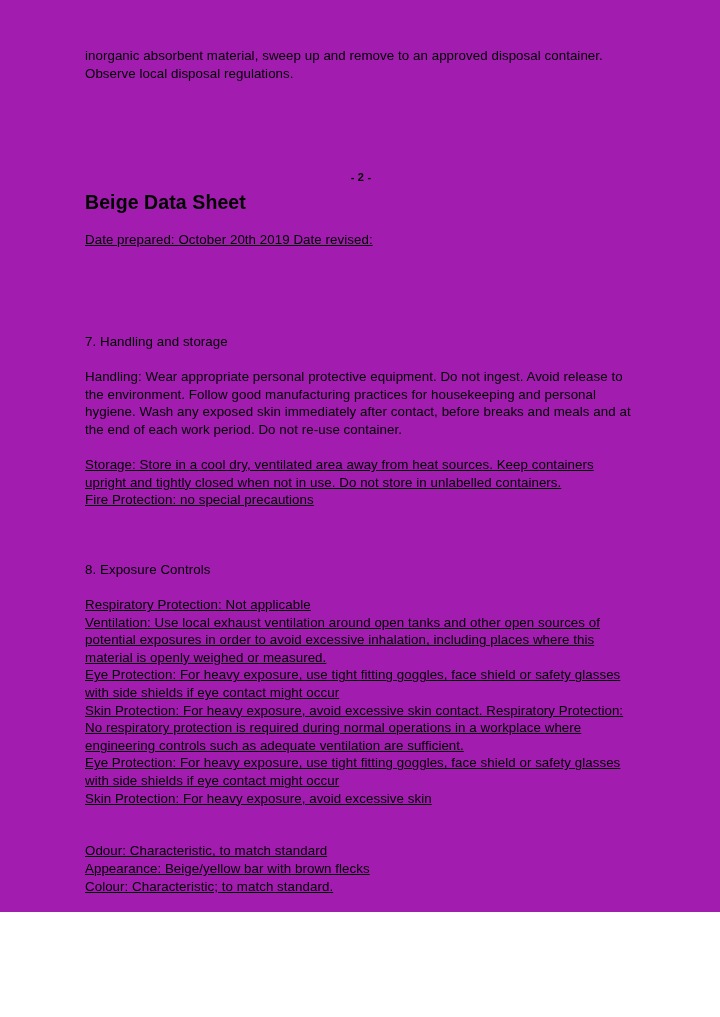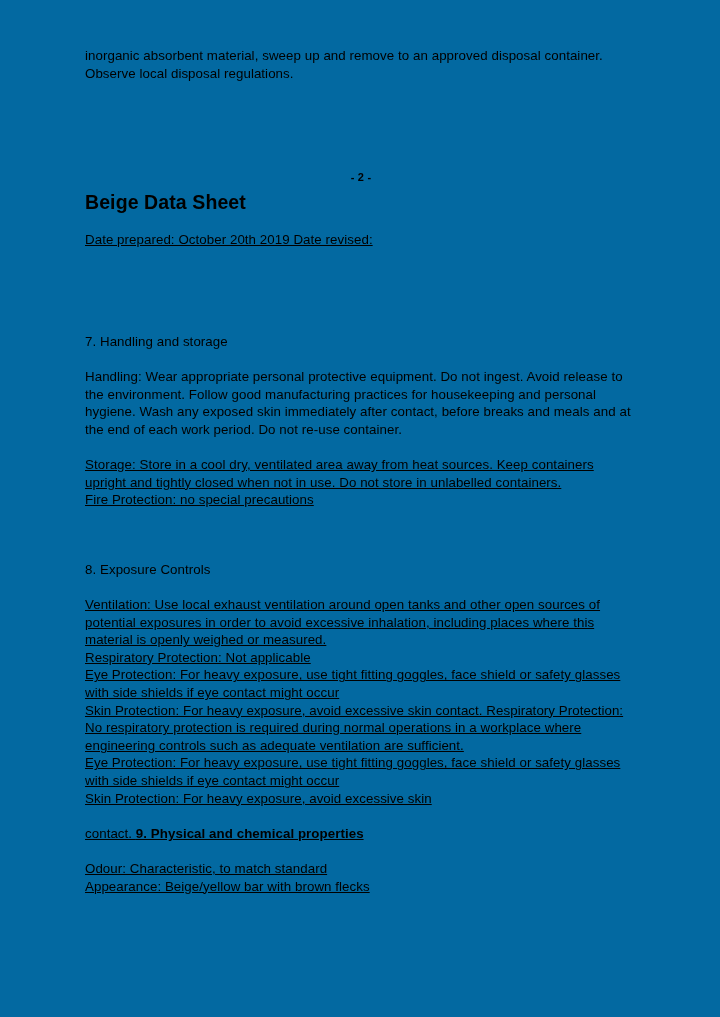--- a/index.html
+++ b/index.html
@@ -11,22 +11,22 @@
   body {
     width: 720px;
     height: 1017px;
     font-family: "Liberation Sans", sans-serif;
     color: #000000;
     -webkit-font-smoothing: antialiased;
   }
   .page {
     position: relative;
     width: 720px;
-    height: 1017px;
-    background: #0369a1;
+    height: 912px;
+    background: #a21caf;
     overflow: hidden;
   }
   .content {
     position: absolute;
     left: 85px;
     top: 47px;
     width: 552px;
   }
   p {
     margin: 0;
@@ -107,38 +107,38 @@
     <p class="tight">Storage: Store in a cool dry, ventilated area away from heat sources. Keep containers upright and tightly closed when not in use. Do not store in unlabelled containers.</p>
 
     <p class="tight">Fire Protection: no special precautions</p>
 
     <div class="spacer-lg" style="height:52px"></div>
 
     <p class="section-head">8. Exposure Controls</p>
 
     <div class="spacer-sm"></div>
 
+    <p class="tight">Respiratory Protection: Not applicable</p>
+
     <p class="tight">Ventilation: Use local exhaust ventilation around open tanks and other open sources of potential exposures in order to avoid excessive inhalation, including places where this material is openly weighed or measured.</p>
-
-    <p class="tight">Respiratory Protection: Not applicable</p>
 
 
     <p class="tight">Eye Protection: For heavy exposure, use tight fitting goggles, face shield or safety glasses with side shields if eye contact might occur</p>
 
     <p class="tight">Skin Protection: For heavy exposure, avoid excessive skin contact. Respiratory Protection: No respiratory protection is required during normal operations in a workplace where engineering controls such as adequate ventilation are sufficient.</p>
 
     <p class="tight">Eye Protection: For heavy exposure, use tight fitting goggles, face shield or safety glasses with side shields if eye contact might occur</p>
 
     <p class="tight">Skin Protection: For heavy exposure, avoid excessive skin</p>
 
     <div class="spacer-sm"></div>
 
-    <p class="tight"><span>contact. </span><span class="inline-head">9. Physical and chemical properties</span></p>
 
     <div class="spacer-sm"></div>
 
     <p class="tight">Odour: Characteristic, to match standard</p>
 
     <p class="tight">Appearance: Beige/yellow bar with brown flecks</p>
 
+    <p class="tight">Colour: Characteristic; to match standard.</p>
 
   </div>
 </div>
 
 </body></html>

